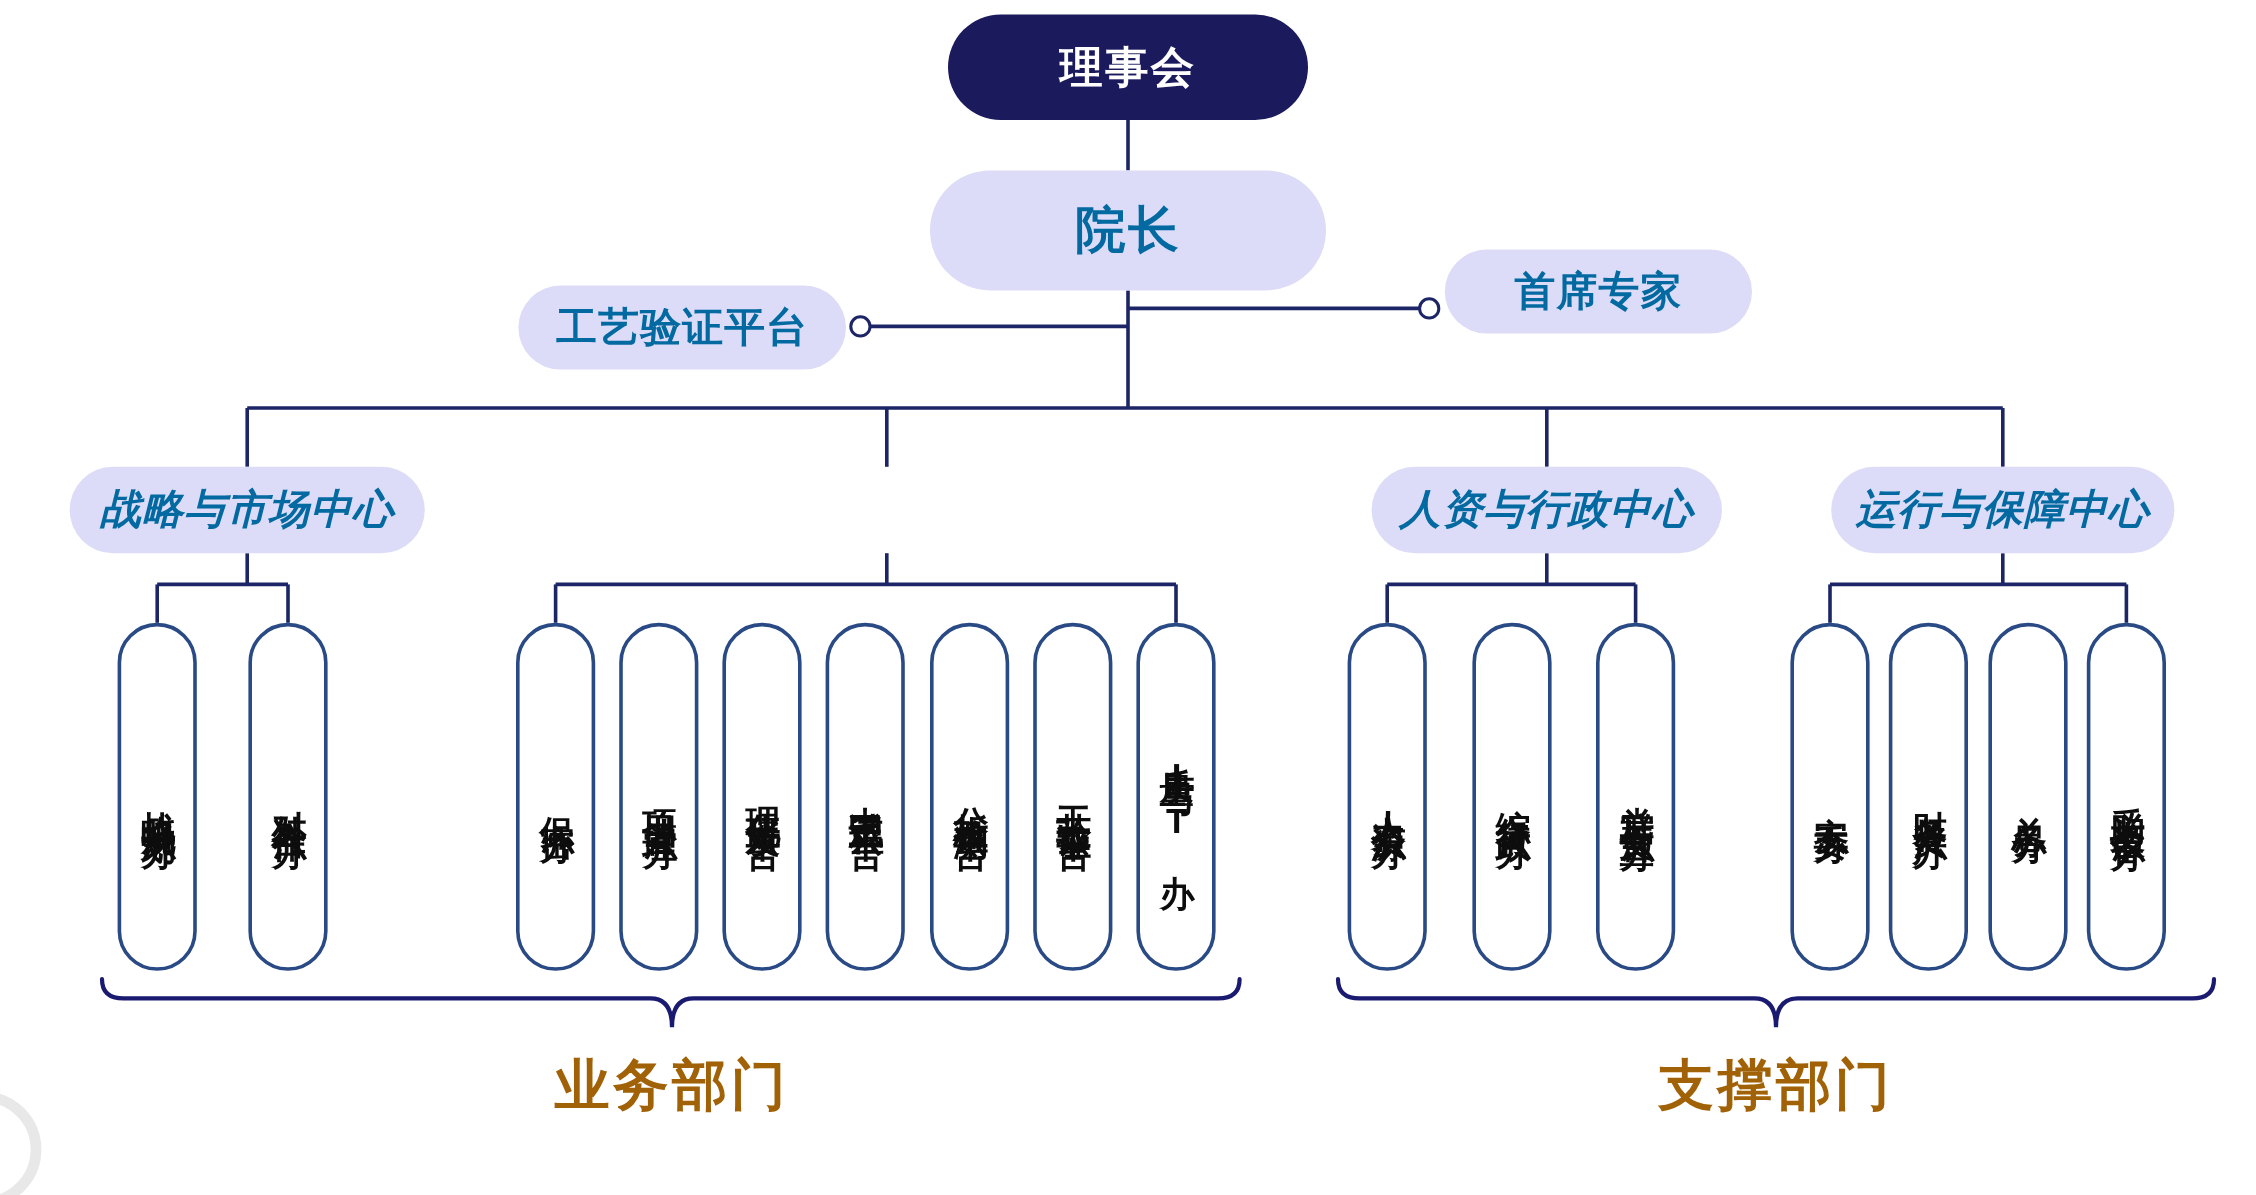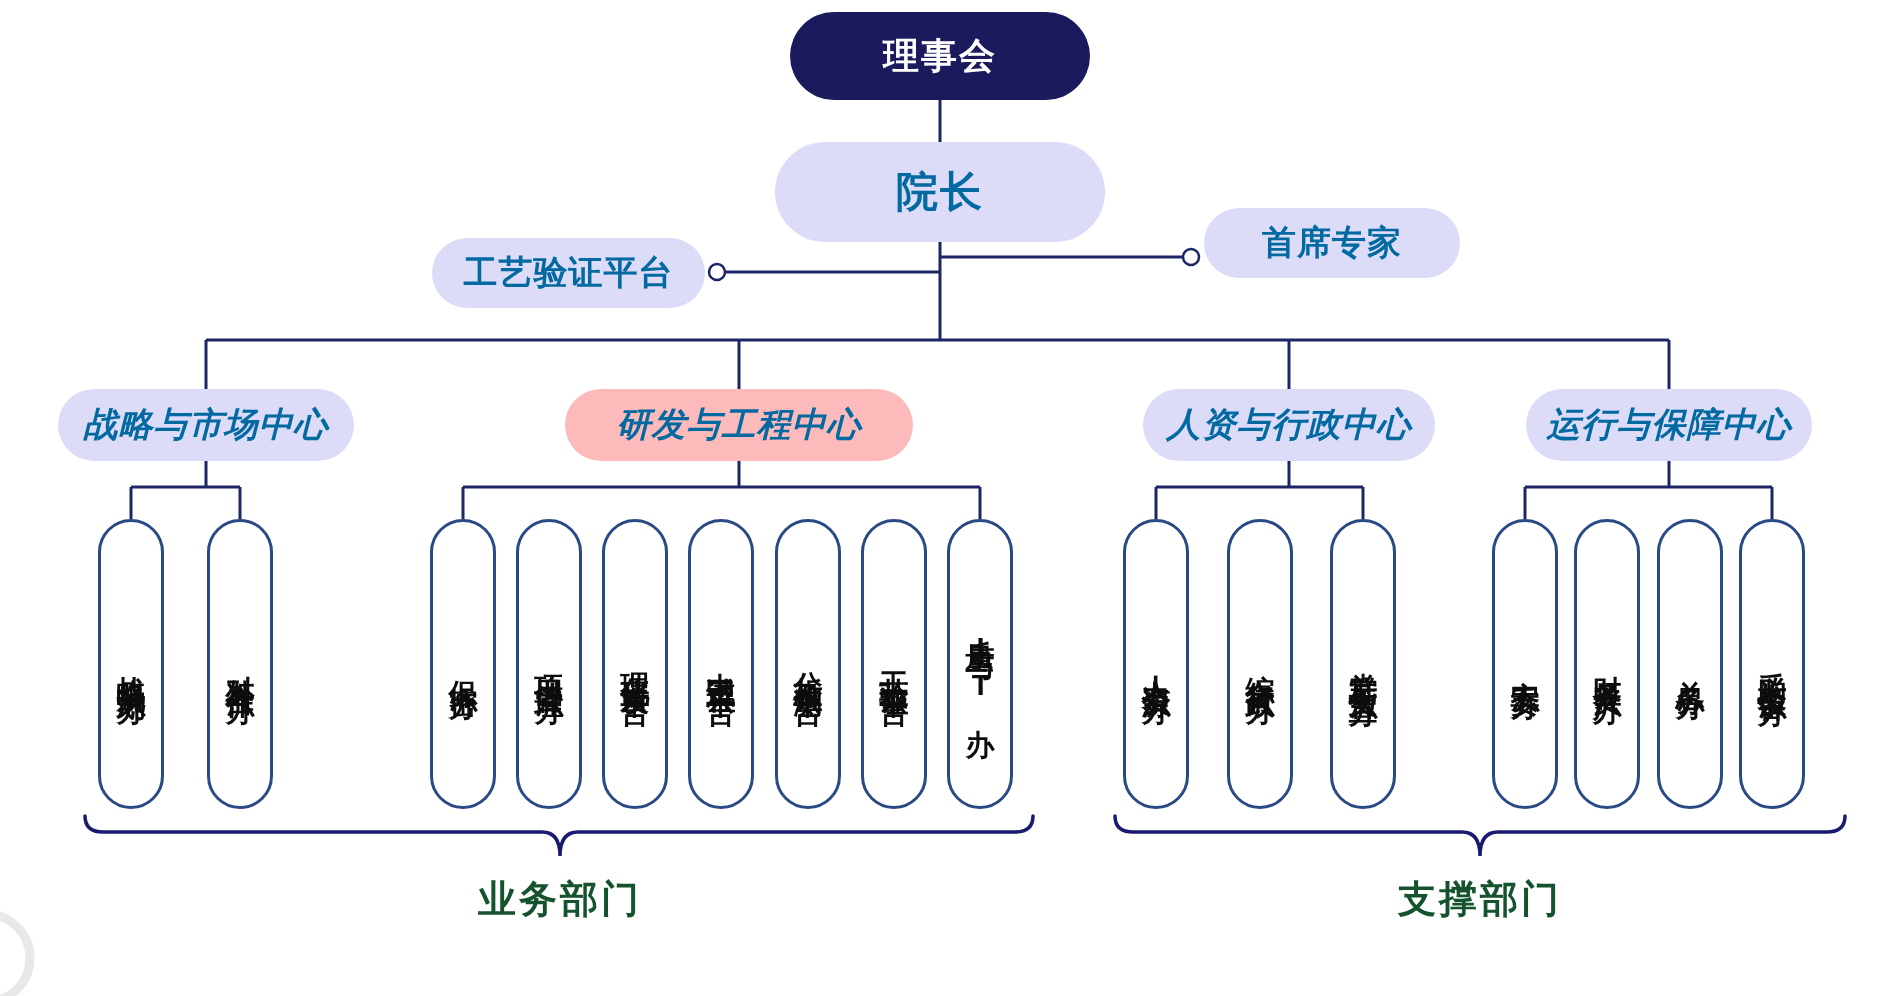--- a/index.html
+++ b/index.html
@@ -25,21 +25,21 @@
   .pill.center.hot{background:#fcbaba;}
   .dept{
     position:absolute;top:519px;width:66px;height:290px;
     background:#ffffff;border:3px solid #2a4a85;border-radius:33px;
     display:flex;align-items:center;justify-content:center;box-sizing:border-box;
     writing-mode:vertical-rl;text-orientation:upright;
     font-size:29px;font-weight:800;color:#0d0d0d;letter-spacing:5px;line-height:1;
   }
   .group-label{
     position:absolute;top:874px;transform:translateX(-50%);
-    font-size:38px;font-weight:900;color:#14532d;letter-spacing:3px;white-space:nowrap;
+    font-size:46px;font-weight:900;color:#a16207;letter-spacing:3px;white-space:nowrap;
   }
 </style>
 </head>
 <body>
 
 <div class="canvas">
 
   <svg class="layer" width="1880" height="996" viewBox="0 0 1880 996">
     <g stroke="#1c2566" stroke-width="3" fill="none">
 
@@ -90,21 +90,20 @@
 
   <div class="pill root" style="left:790px;top:12px;width:300px;height:88px">理事会</div>
 
   <div class="pill lav president" style="left:775px;top:142px;width:330px;height:100px">院长</div>
 
   <div class="pill lav advisor" style="left:432px;top:238px;width:273px;height:70px">工艺验证平台</div>
 
   <div class="pill lav advisor" style="left:1204px;top:208px;width:256px;height:70px">首席专家</div>
 
   <div class="pill lav center" style="left:58px;top:389px;width:296px;height:72px">战略与市场中心</div>
-  <div class="pill lav center hot" style="left:565px;top:389px;width:348px;height:72px">研发与工程中心</div>
   <div class="pill lav center" style="left:1143px;top:389px;width:292px;height:72px">人资与行政中心</div>
   <div class="pill lav center" style="left:1526px;top:389px;width:286px;height:72px">运行与保障中心</div>
 
   <div class="dept" style="left:98px">战略规划办</div>
   <div class="dept" style="left:207px">对外合作办</div>
 
   <div class="dept" style="left:430px">保密办</div>
   <div class="dept" style="left:516px">项目管理办</div>
   <div class="dept" style="left:602px">理化研发平台</div>
   <div class="dept" style="left:688px">中试工程平台</div>

